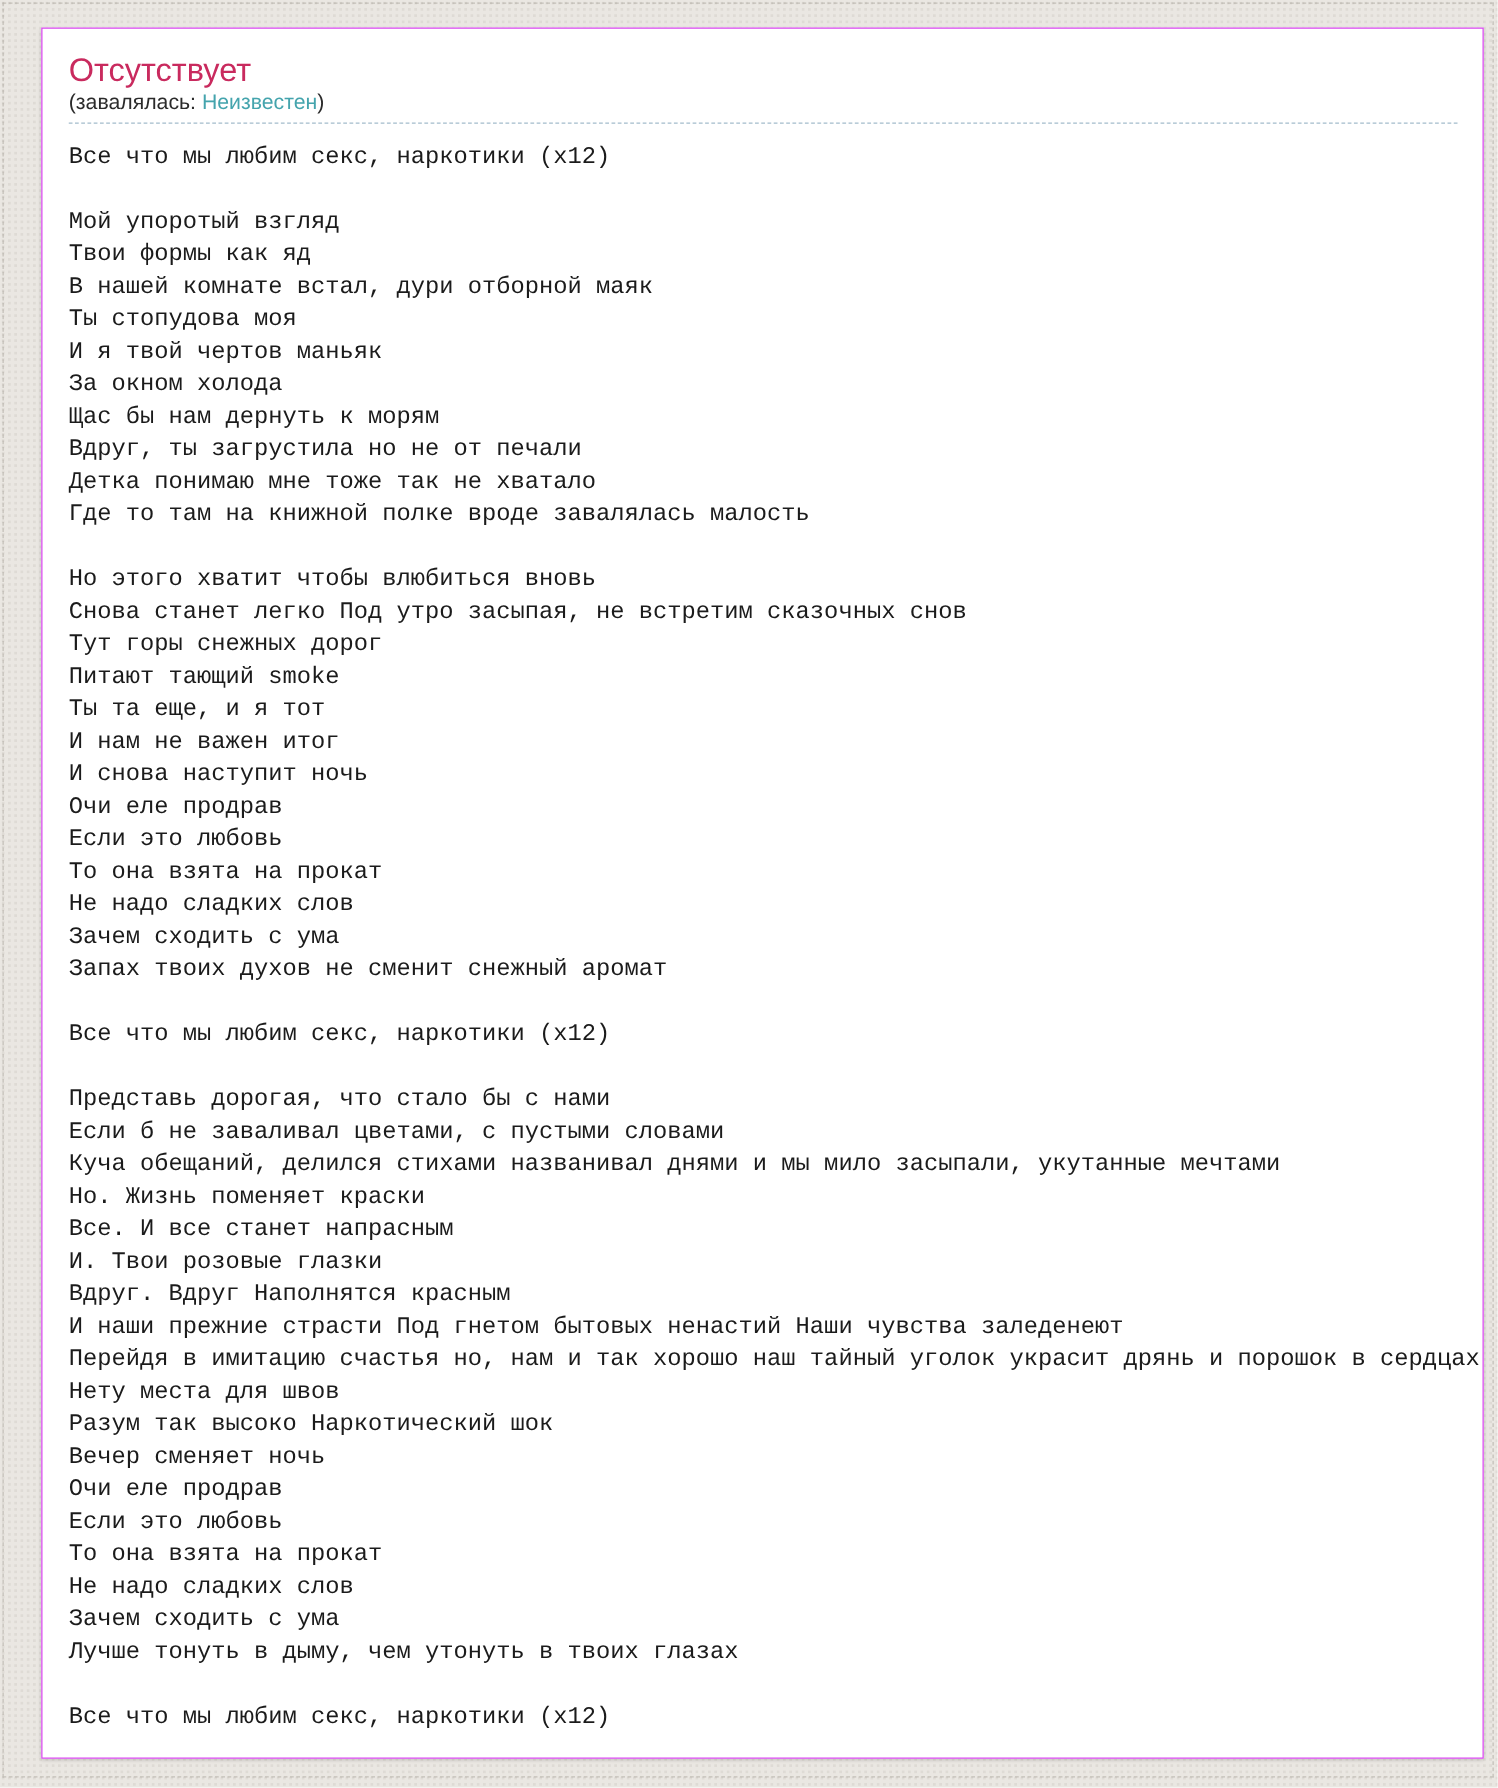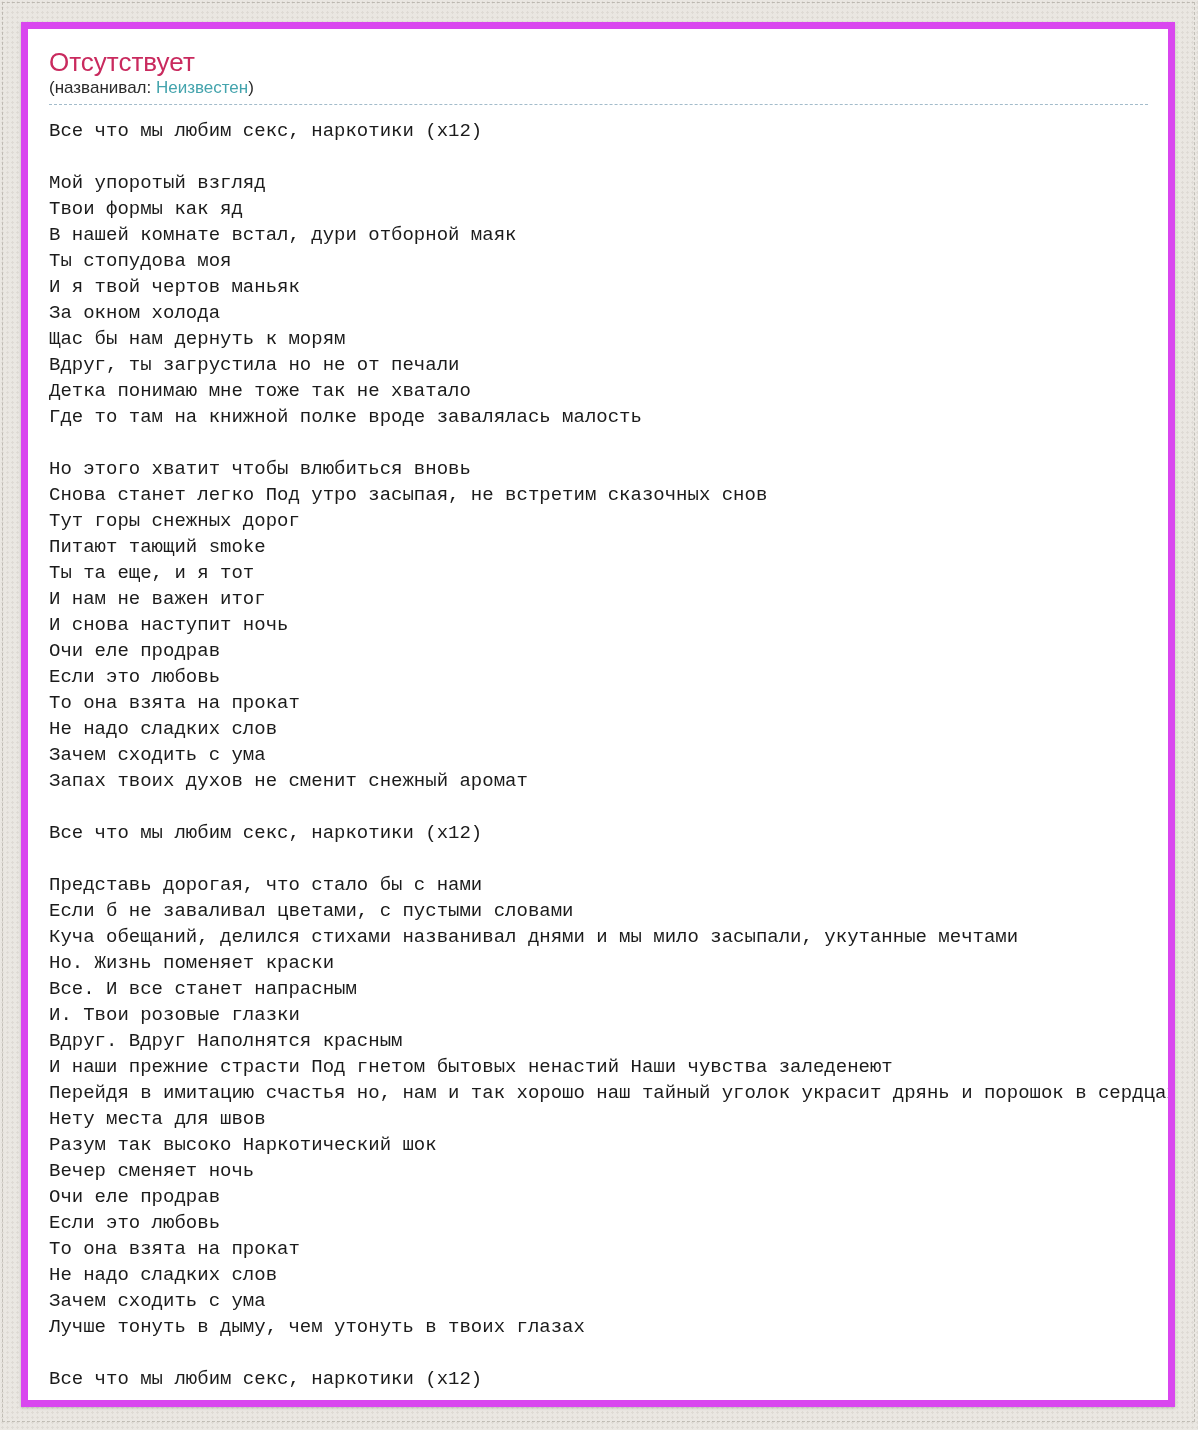--- a/index.html
+++ b/index.html
@@ -17,27 +17,27 @@
     background-size: 5px 5px;
   }
   .page-edge {
     position: absolute;
     left: 2px; top: 2px; right: 3px; bottom: 8px;
     border: 1px dashed rgba(150,145,135,0.45);
     pointer-events: none;
   }
   .card {
     position: absolute;
-    left: 21px;
+    left: 33px;
     top: 22px;
     width: 1154px;
     height: 1385px;
     box-sizing: border-box;
     background: #ffffff;
-    border: 7px solid #d946ef;
+    border: 1px solid #d946ef;
     box-shadow: 0 1px 3px rgba(0,0,0,0.18);
     padding: 18px 20px 0 21px;
     overflow: hidden;
   }
   .song-title {
     margin: 0;
     font-size: 26px;
     line-height: 30px;
     font-weight: 400;
     color: var(--title-color, #c92a5e);
@@ -66,21 +66,21 @@
   }
 </style>
 </head>
 <body>
 
 <div class="page-edge"></div>
 
 <div class="card">
   <h1 class="song-title">Отсутствует</h1>
 
-  <p class="artist-line"><span>(названивал: </span><a class="artist-link">Неизвестен</a><span>)</span></p>
+  <p class="artist-line"><span>(завалялась: </span><a class="artist-link">Неизвестен</a><span>)</span></p>
 
   <div class="lyrics">Все что мы любим секс, наркотики (x12)
 
 Мой упоротый взгляд
 Твои формы как яд
 В нашей комнате встал, дури отборной маяк
 Ты стопудова моя
 И я твой чертов маньяк
 За окном холода
 Щас бы нам дернуть к морям

